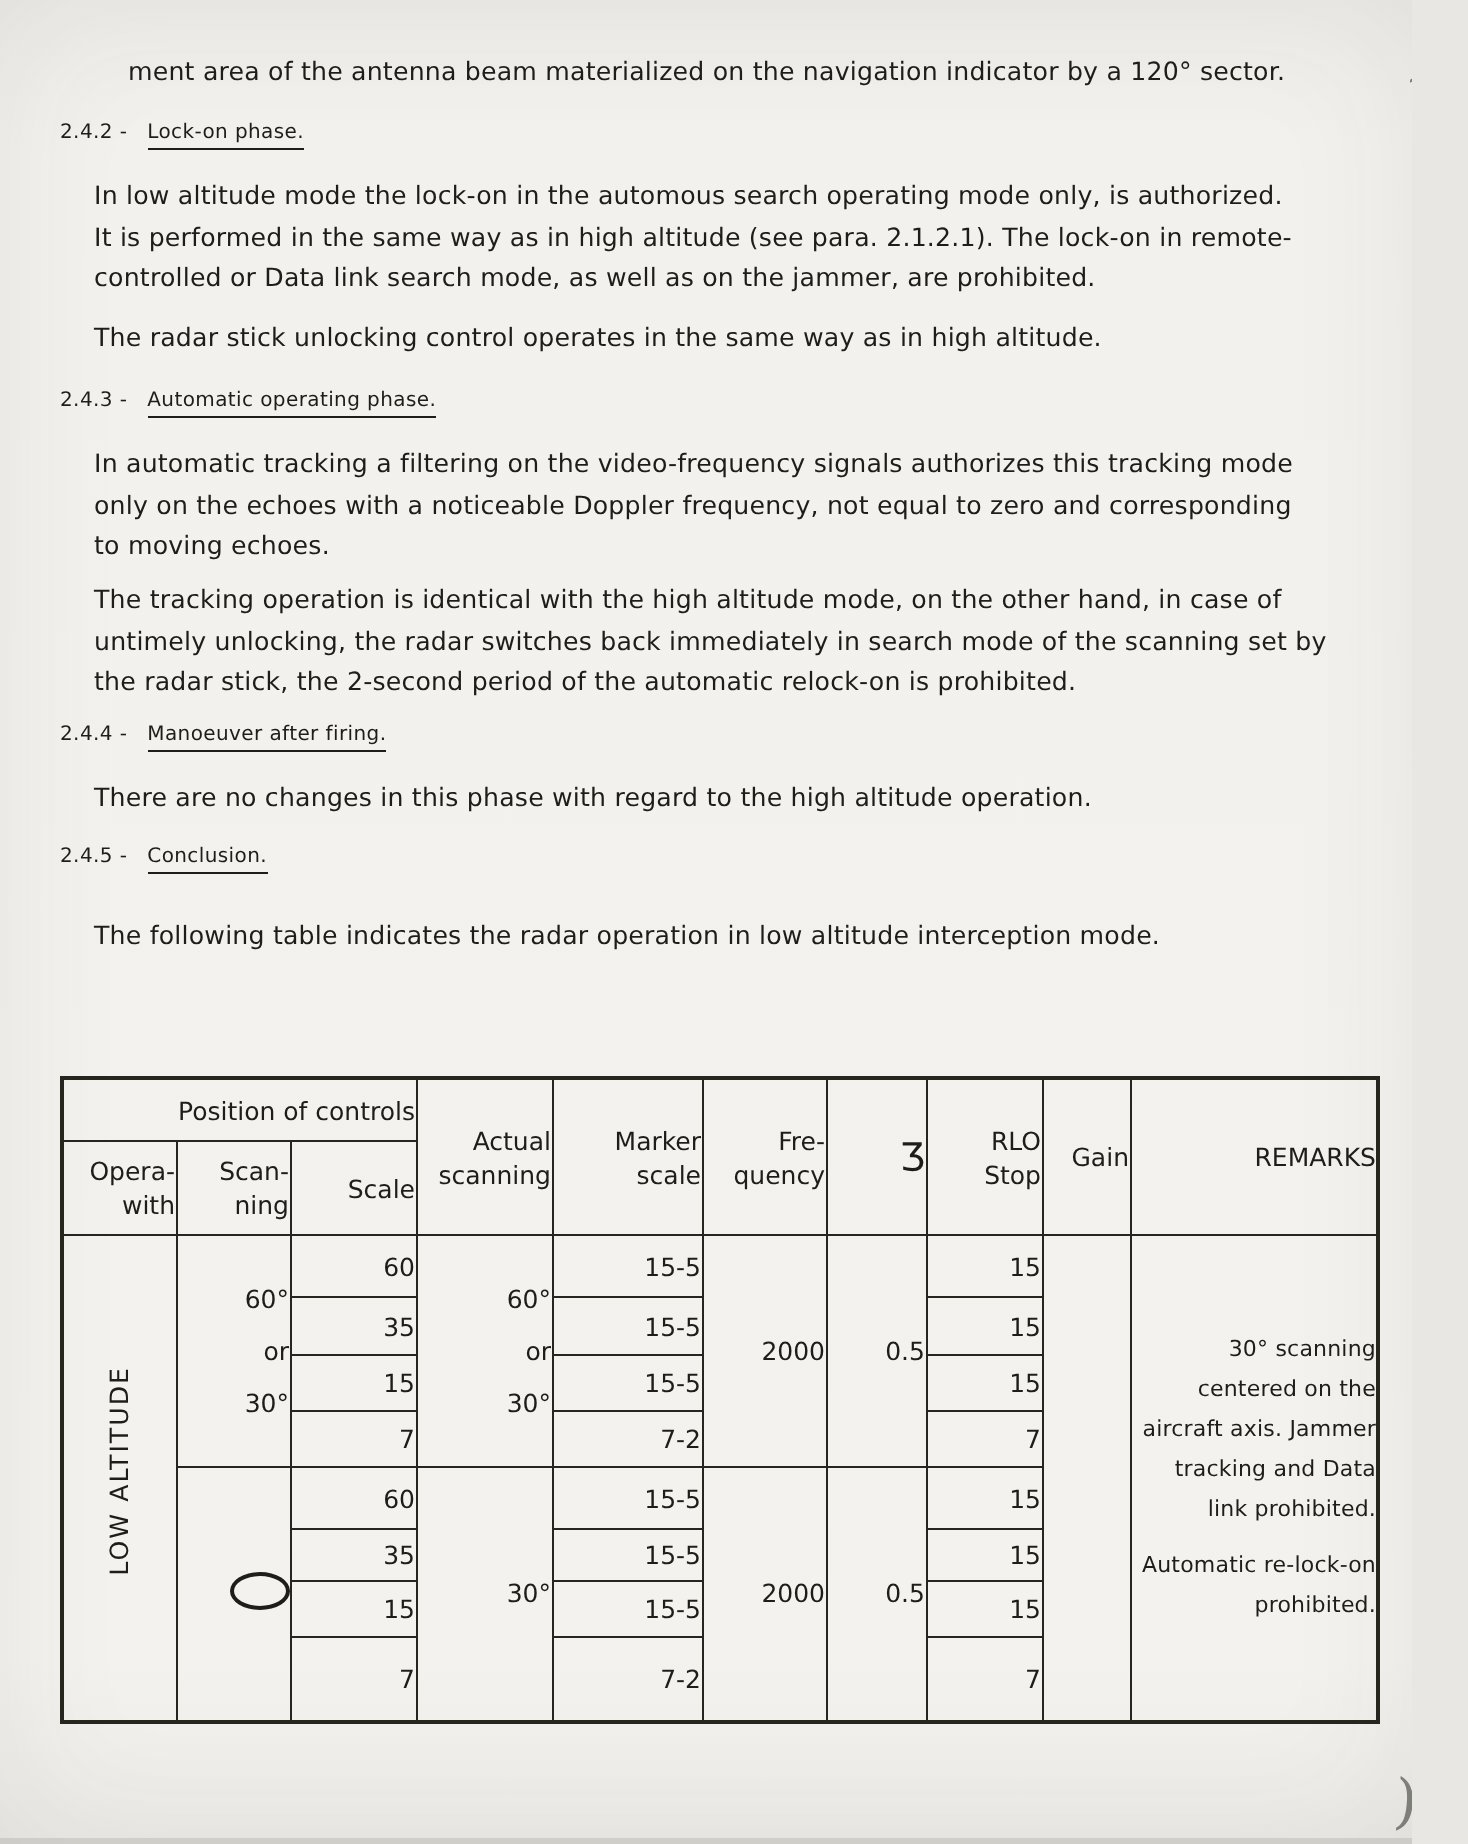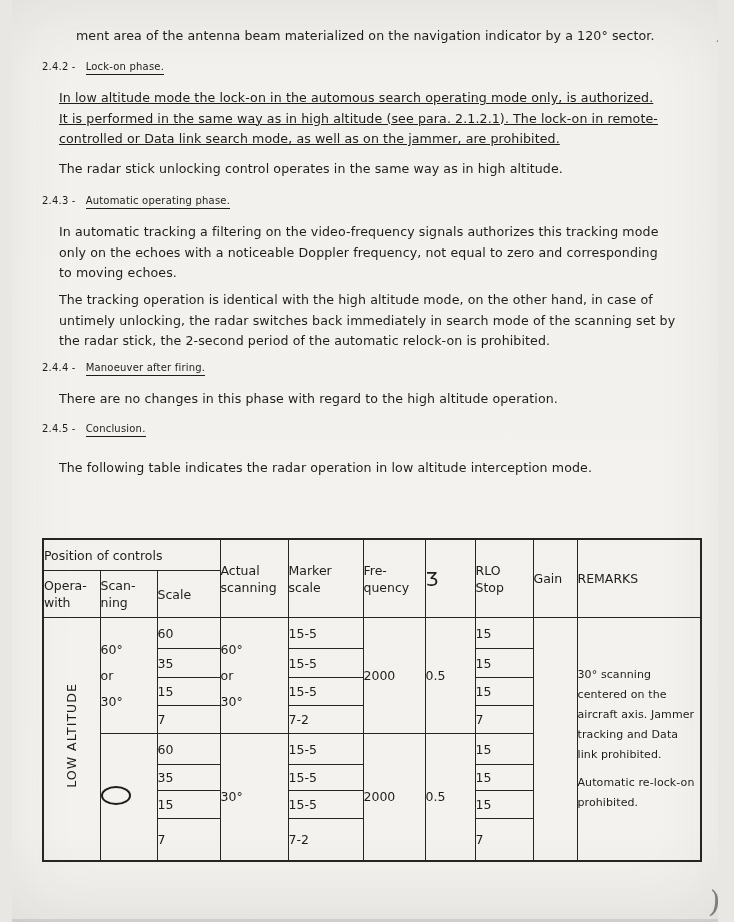--- a/index.html
+++ b/index.html
@@ -9,21 +9,20 @@
     font-family: "DejaVu Sans", "Liberation Sans", sans-serif;
     color: #1d1d1a;
     overflow: hidden;
   }
   .page {
     position: relative;
     width: 706px; height: 922px;
     background: linear-gradient(180deg, #eeede9 0%, #f2f1ed 8%, #f3f2ee 90%, #ecebe7 100%);
     box-shadow: inset 0 0 70px rgba(60,58,50,0.07);
     overflow: hidden;
-    margin-left: 12px;
   }
   .scan-edge-bottom {
     position: absolute; left: 0; right: 0; bottom: 0; height: 3px;
     background: #bdbcb7; opacity: .55;
   }
   .abs { position: absolute; }
   .tline {
     white-space: nowrap;
     line-height: 20.5px;
     font-size: 12.6px;
@@ -45,21 +44,21 @@
   table.ops-table {
     position: absolute; left: 30px; top: 538px;
     border-collapse: collapse;
     table-layout: fixed;
     border: 2px solid #26261f;
     font-size: 12.5px;
     color: #1d1d1a;
   }
   .ops-table th, .ops-table td {
     border: 1.5px solid #26261f;
-    text-align: left;
+    text-align: right;
     vertical-align: middle;
     padding: 0;
     font-weight: normal;
     overflow: hidden;
   }
   .pre { white-space: pre-line; line-height: 17px; }
   .h1 th { height: 30px; }
   .h2 th { height: 46px; }
   tr.r1 { height: 31px; } tr.r2 { height: 29px; } tr.r3 { height: 28px; } tr.r4 { height: 28px; }
   tr.r5 { height: 31px; } tr.r6 { height: 26px; } tr.r7 { height: 28px; } tr.r8 { height: 42px; }
@@ -106,21 +105,21 @@
 <body>
 
 <div class="page">
 
   <div class="abs cont-line" style="left:64px; top:28px;">ment area of the antenna beam materialized on the navigation indicator by a 120° sector.</div>
 
   <div class="abs heading" style="left:30px; top:61px;">
     <span class="sec-num">2.4.2 -</span>
     <span class="sec-title">Lock-on phase.</span>
   </div>
-  <div class="abs" style="left:47px; top:88px;text-decoration:underline;">
+  <div class="abs" style="left:47px; top:88px;">
     <div class="tline">In low altitude mode the lock-on in the automous search operating mode only, is authorized.</div>
     <div class="tline">It is performed in the same way as in high altitude (see para. 2.1.2.1). The lock-on in remote-</div>
     <div class="tline">controlled or Data link search mode, as well as on the jammer, are prohibited.</div>
   </div>
   <div class="abs" style="left:47px; top:159px;">
     <div class="tline">The radar stick unlocking control operates in the same way as in high altitude.</div>
   </div>
 
   <div class="abs heading" style="left:30px; top:195px;">
     <span class="sec-num">2.4.3 -</span>

